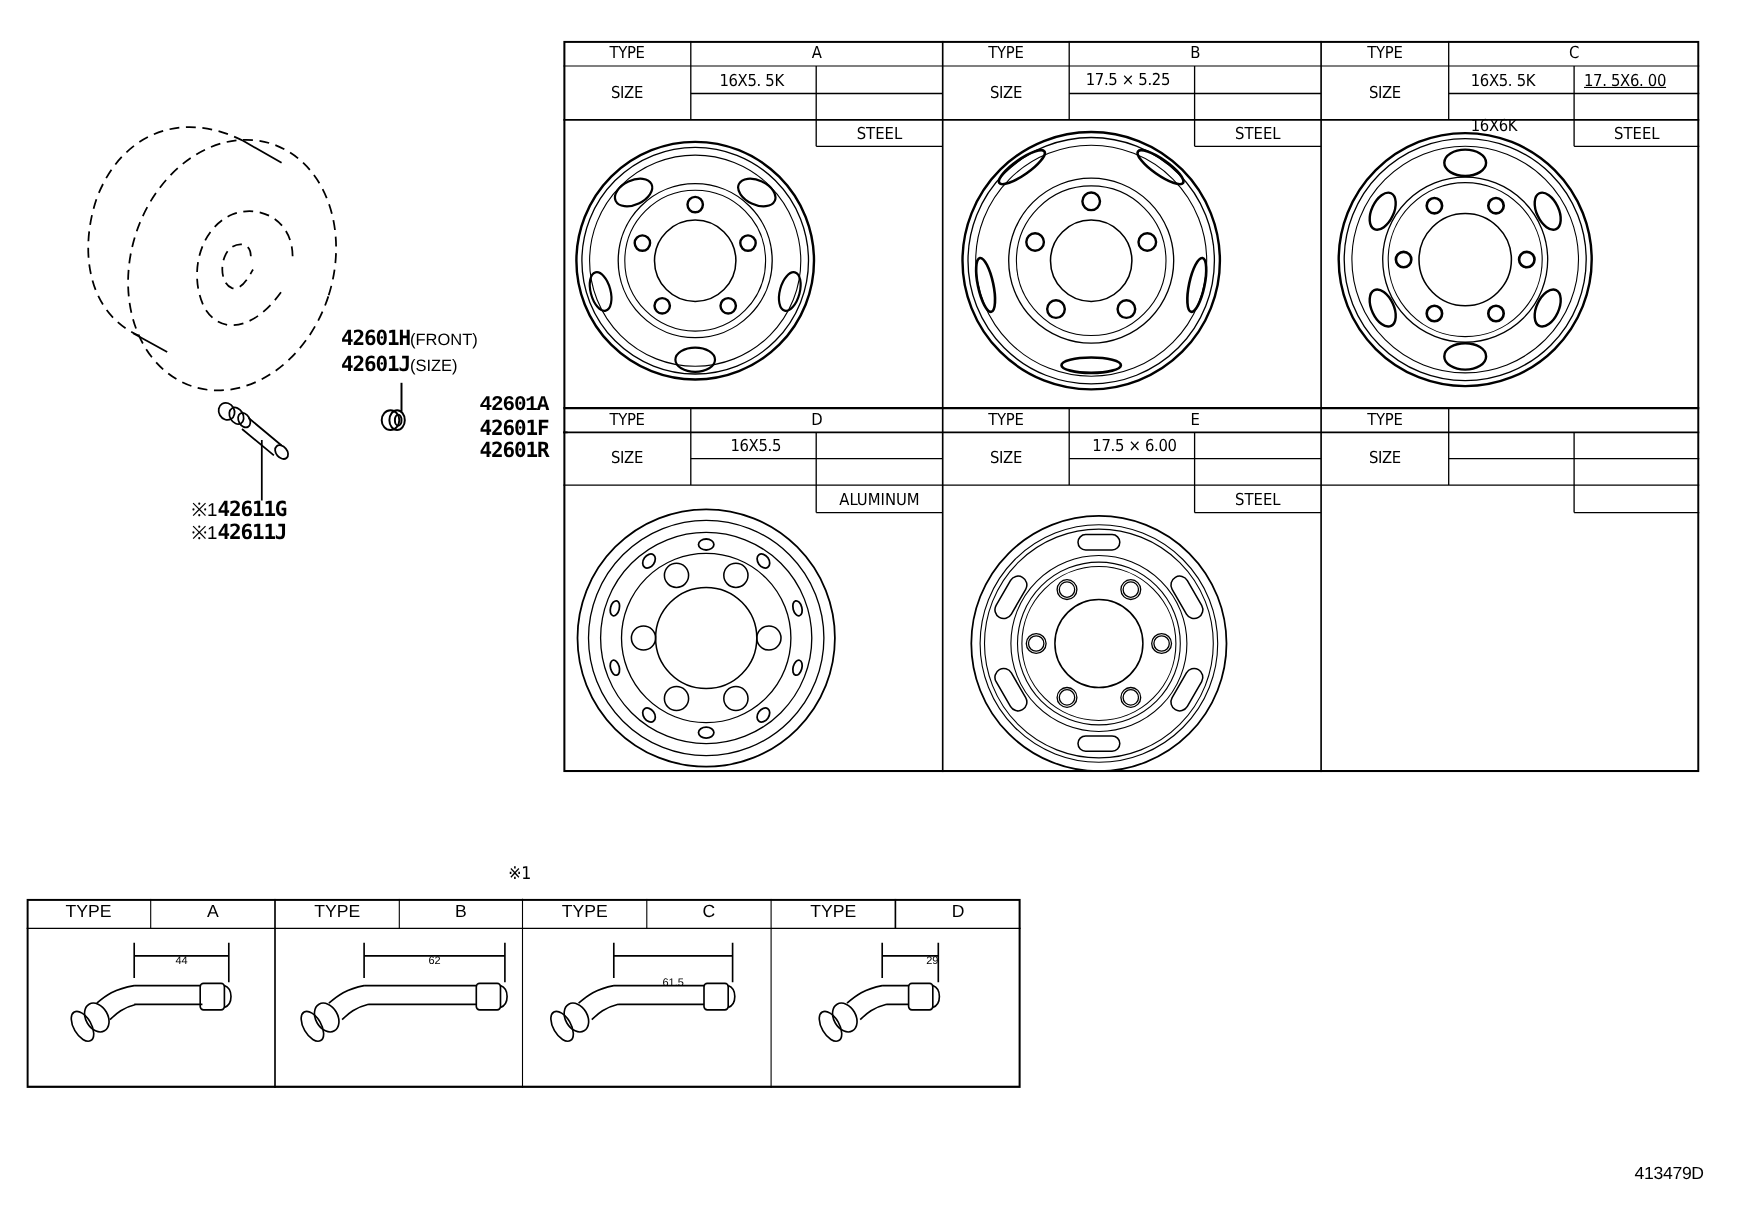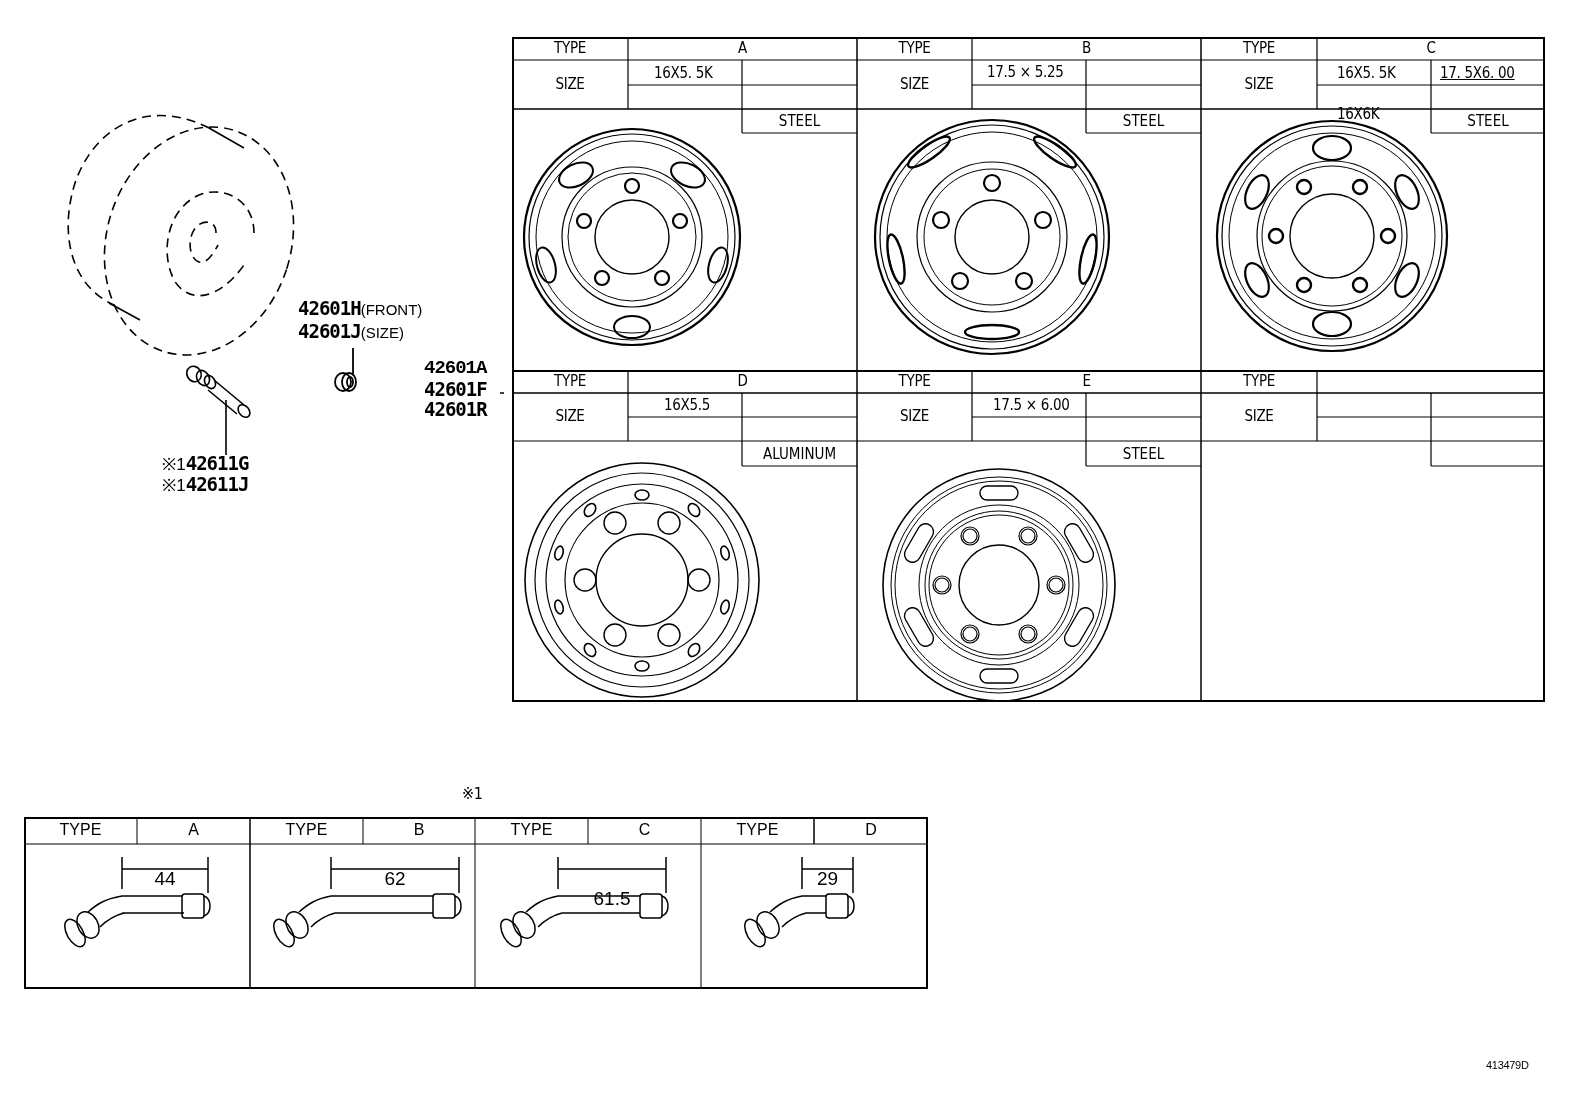--- a/index.html
+++ b/index.html
@@ -4,27 +4,27 @@
 <style>
   html,body{margin:0;padding:0;background:#fff;}
   body{width:1592px;height:1099px;position:relative;overflow:hidden;font-family:"DejaVu Sans Condensed","DejaVu Sans",sans-serif;color:#000;}
   .abs{position:absolute;}
   svg{position:absolute;left:0;top:0;}
   .t{position:absolute;font-size:15px;line-height:1;white-space:nowrap;letter-spacing:-0.3px;}
   .c{text-align:center;}
   .pn{font-family:"DejaVu Sans Mono","Liberation Mono",monospace;font-weight:bold;font-size:19px;letter-spacing:-1px;line-height:20px;}
   .pn small{font-family:"Liberation Sans",sans-serif;font-weight:normal;font-size:15px;letter-spacing:0;}
   .mat{position:absolute;font-size:15px;text-align:center;line-height:22px;}
-  .dim{position:absolute;font-size:19px;text-align:center;font-family:"Liberation Sans",sans-serif;}
+  .dim{position:absolute;font-size:10px;text-align:center;font-family:"Liberation Sans",sans-serif;}
   .vh{position:absolute;font-size:16px;text-align:center;font-family:"Liberation Sans",sans-serif;line-height:26px;}
 </style>
 </head>
 <body>
 
-<div class="abs" style="left:4px;top:0;width:500px;height:520px;">
+<div class="abs" style="left:16px;top:0;width:500px;height:520px;">
   <svg width="500" height="520">
     <g fill="none" stroke="#000" stroke-width="1.6" stroke-dasharray="9,6">
 
       <path d="M205,128 C150,100 95,120 72,180 C55,230 65,285 110,305"></path>
       <path d="M105,303 L136,320" stroke-dasharray="none"></path>
       <path d="M205,128 L240,148" stroke-dasharray="none"></path>
       <ellipse cx="195" cy="241" rx="92" ry="116" transform="rotate(18 195 241)"></ellipse>
       <path d="M250,233 C250,200 220,185 195,195 C165,208 155,250 170,280 C185,305 215,300 240,265"></path>
       <path d="M212,233 C212,220 200,220 193,226 C183,236 184,258 195,262 C204,264 210,252 214,245"></path>
     </g>
@@ -347,16 +347,16 @@
   <div class="vh" style="left:226px;top:0;width:113px;">TYPE</div>
   <div class="vh" style="left:339px;top:0;width:112px;">B</div>
   <div class="vh" style="left:451px;top:0;width:113px;">TYPE</div>
   <div class="vh" style="left:564px;top:0;width:113px;">C</div>
   <div class="vh" style="left:677px;top:0;width:113px;">TYPE</div>
   <div class="vh" style="left:790px;top:0;width:114px;">D</div>
 
   <div class="dim" style="left:98px;top:51px;width:86px;">44</div>
   <div class="dim" style="left:307px;top:51px;width:128px;">62</div>
   <div class="dim" style="left:534px;top:51px;width:108px;margin-top:20px;">61.5</div>
-  <div class="dim" style="left:778px;top:51px;width:51px;">29</div>
+  <div class="dim" style="left:778px;top:51px;width:51px;padding-left:20px;">29</div>
 </div>
 
-<div class="t" style="left:1486px;top:1060px;font-family:'Liberation Sans',sans-serif;font-size:11px;">413479D</div>
+<div class="t" style="left:1486px;top:1060px;font-family:'Liberation Sans',sans-serif;font-size:16px;">413479D</div>
 
 </body></html>

